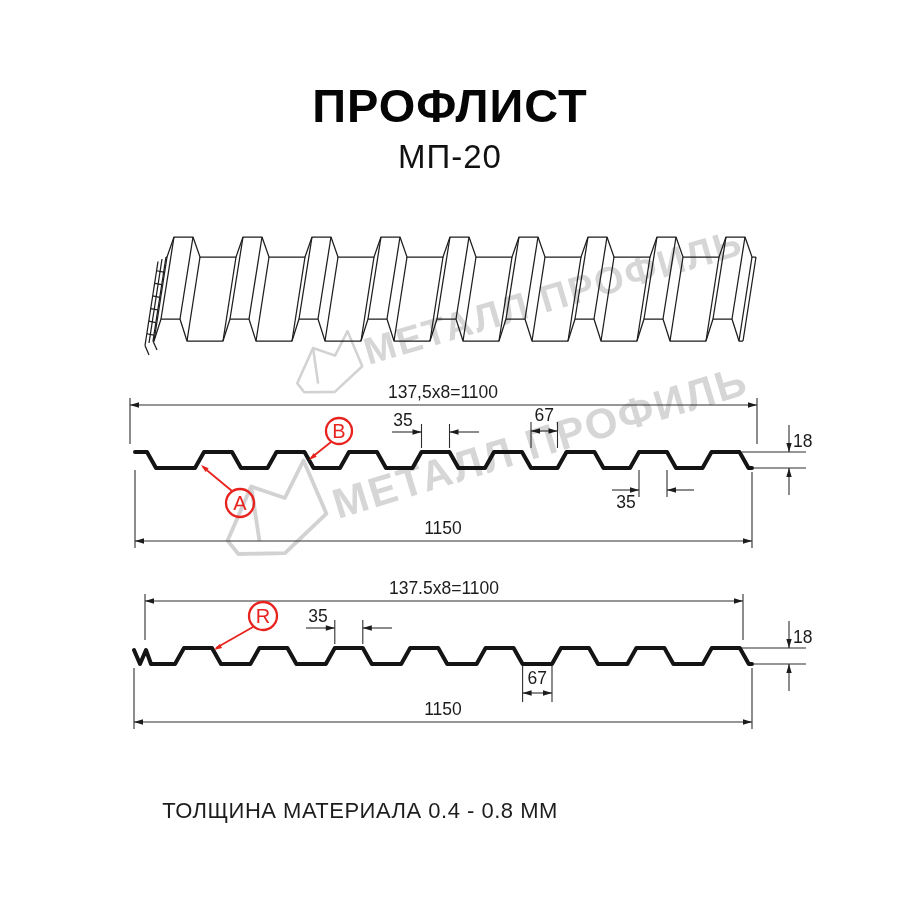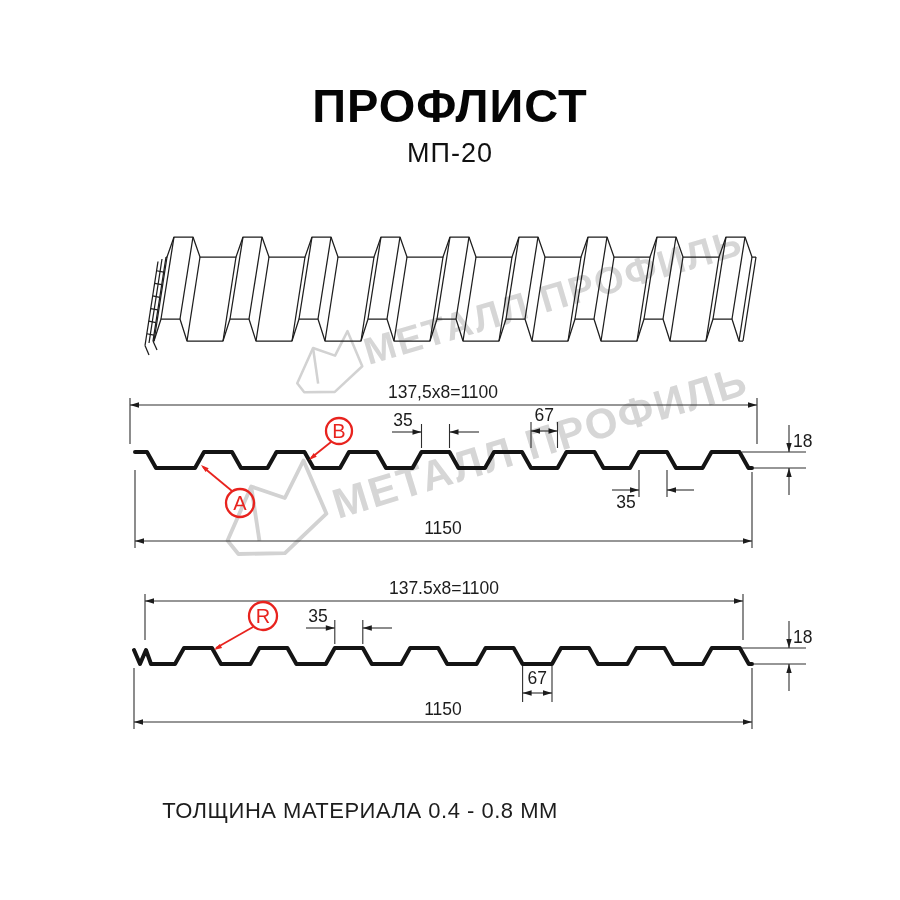--- a/index.html
+++ b/index.html
@@ -1,21 +1,21 @@
 <!DOCTYPE html>
 <html><head>
 <meta charset="utf-8">
 <style>
   html,body{margin:0;padding:0;background:#fff;}
   .page{position:relative;width:900px;height:900px;background:#fff;overflow:hidden;
         font-family:"Liberation Sans",sans-serif;}
   .title{position:absolute;top:78px;left:0;width:900px;text-align:center;margin:0;
          font-size:47px;font-weight:900;letter-spacing:1px;color:#050505;}
   .subtitle{position:absolute;top:138px;left:0;width:900px;text-align:center;
-            font-size:27px;font-weight:500;letter-spacing:1px;color:#111;}
+            font-size:33px;font-weight:500;letter-spacing:1px;color:#111;}
   .footer-note{position:absolute;top:798px;left:0;width:720px;text-align:center;
                font-size:22px;font-weight:500;letter-spacing:.5px;color:#1d1d1d;}
   svg#drawing{position:absolute;top:0;left:0;}
   .thick{stroke:#141414;stroke-width:4;fill:none;stroke-linejoin:round;stroke-linecap:round;}
   .thin{stroke:#2e2e2e;stroke-width:1.1;fill:none;}
   .t3d{stroke:#1d1d1d;stroke-width:1.25;fill:none;stroke-linejoin:round;}
   .dimtxt{font-family:"Liberation Sans",sans-serif;font-size:17.5px;fill:#1c1c1c;}
   .redln{stroke:#e8231e;stroke-width:1.8;fill:none;}
   .redcirc{stroke:#e8231e;stroke-width:2.3;fill:none;}
   .redtxt{font-family:"Liberation Sans",sans-serif;font-size:20px;fill:#e8231e;}

